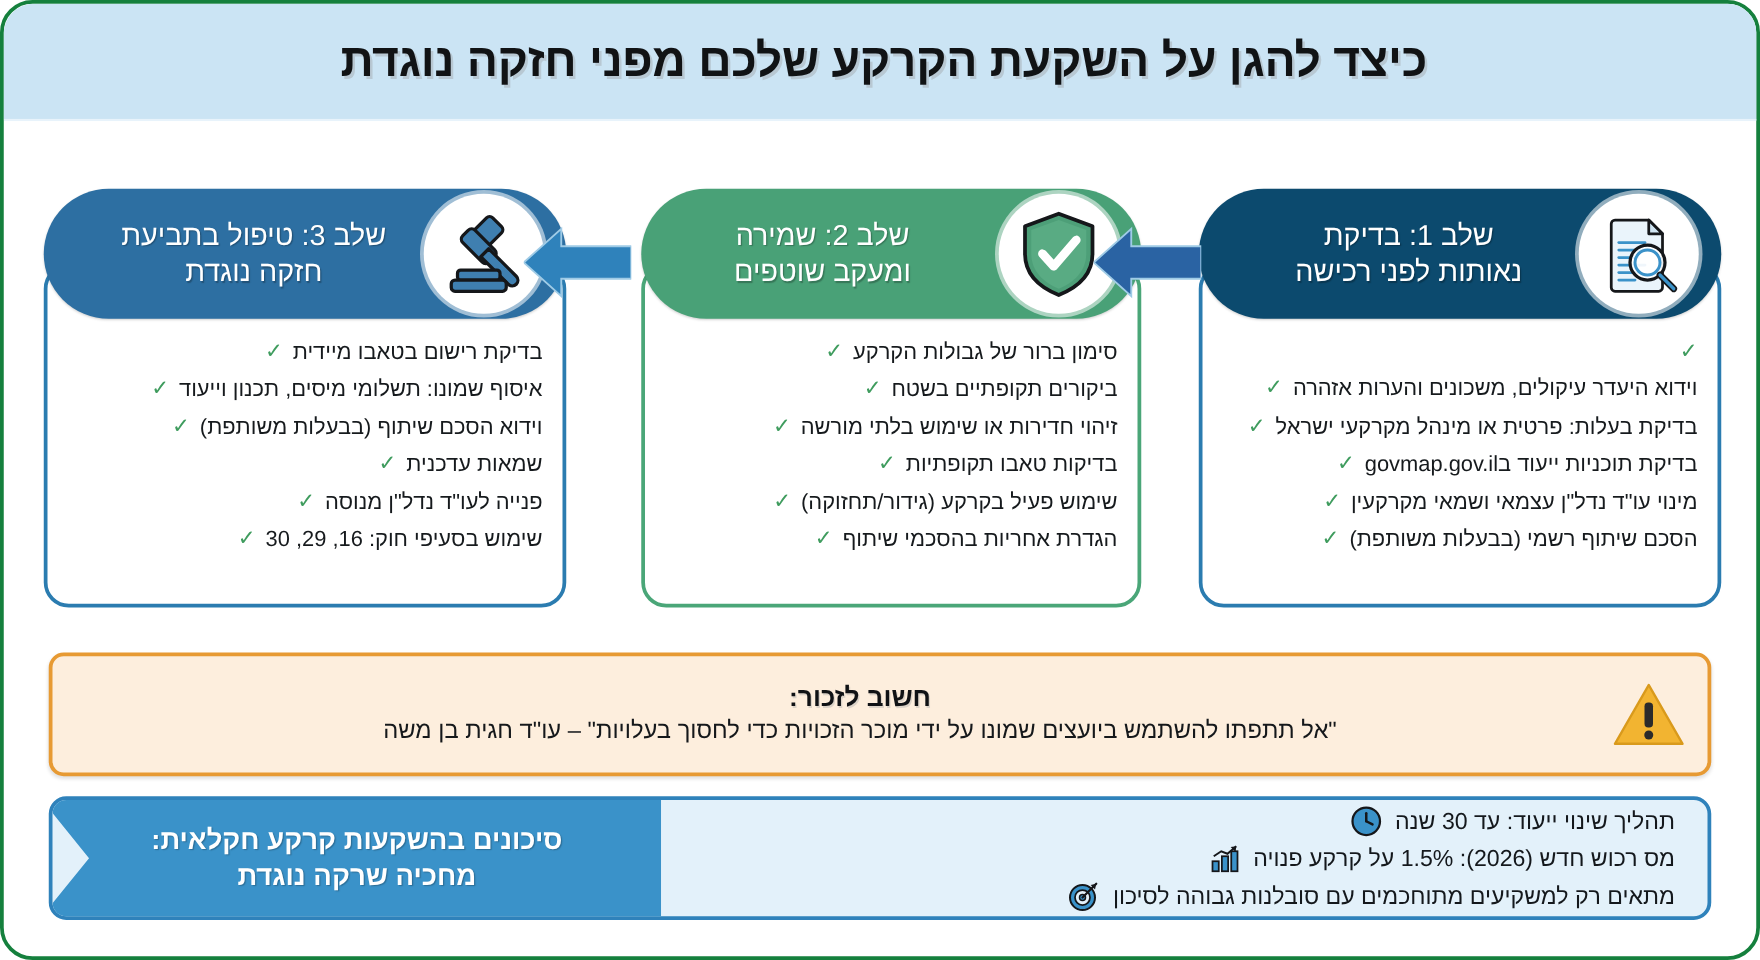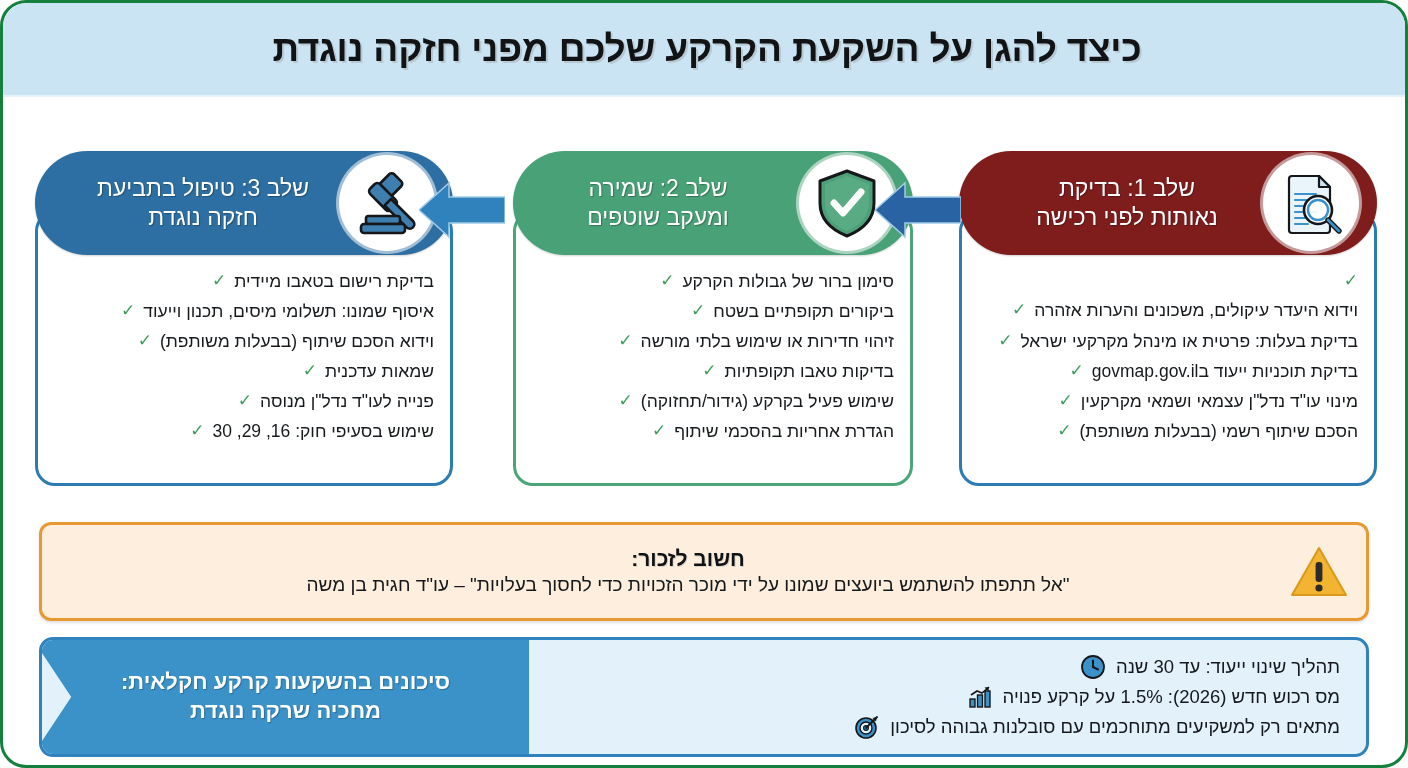--- a/index.html
+++ b/index.html
@@ -57,21 +57,21 @@
   .stage-head{
     position:relative;z-index:4;
     height:104px;
     border-radius:52px;
     background:#3a92c9;
     display:flex;align-items:center;
     padding-right:18px;padding-left:26px;
     box-sizing:border-box;
     box-shadow:0 1px 2px rgba(0,0,0,.18);
   }
-  #stage1 .stage-head{background:#7f1d1d;}
+  #stage1 .stage-head{background:#0c4a6e;}
   #stage2 .stage-head{background:#49a177;gap:28px;}
   #stage3 .stage-head{background:#2d6fa2;}
 
   .stage-head-text{
     flex:1;
     color:#ffffff;font-weight:normal;font-size:23px;line-height:1.28;
     text-align:center;
     text-shadow:1px 1px 1px rgba(0,0,0,.28);
     padding-left:6px;
   }
@@ -127,21 +127,21 @@
   }
   #warning-title{
     font-size:21px;font-weight:bold;color:#101215;
     text-align:center;margin-bottom:3px;
     text-shadow:1px 1px 0 rgba(170,170,170,.4);
   }
   #warning-body{font-size:19px;color:#15181b;text-align:center;}
 
   
   #risks{
-    position:absolute;left:36px;right:36px;top:634px;height:120px;
+    position:absolute;left:36px;right:36px;top:634px;height:99px;
     background:#e3f1fa;
     border:3px solid #2f82bb;
     border-radius:14px;
     box-sizing:border-box;
     display:flex;align-items:stretch;
     overflow:hidden;
   }
   #risks-label{
     flex:0 0 487px;
     background:#3a92c9;

